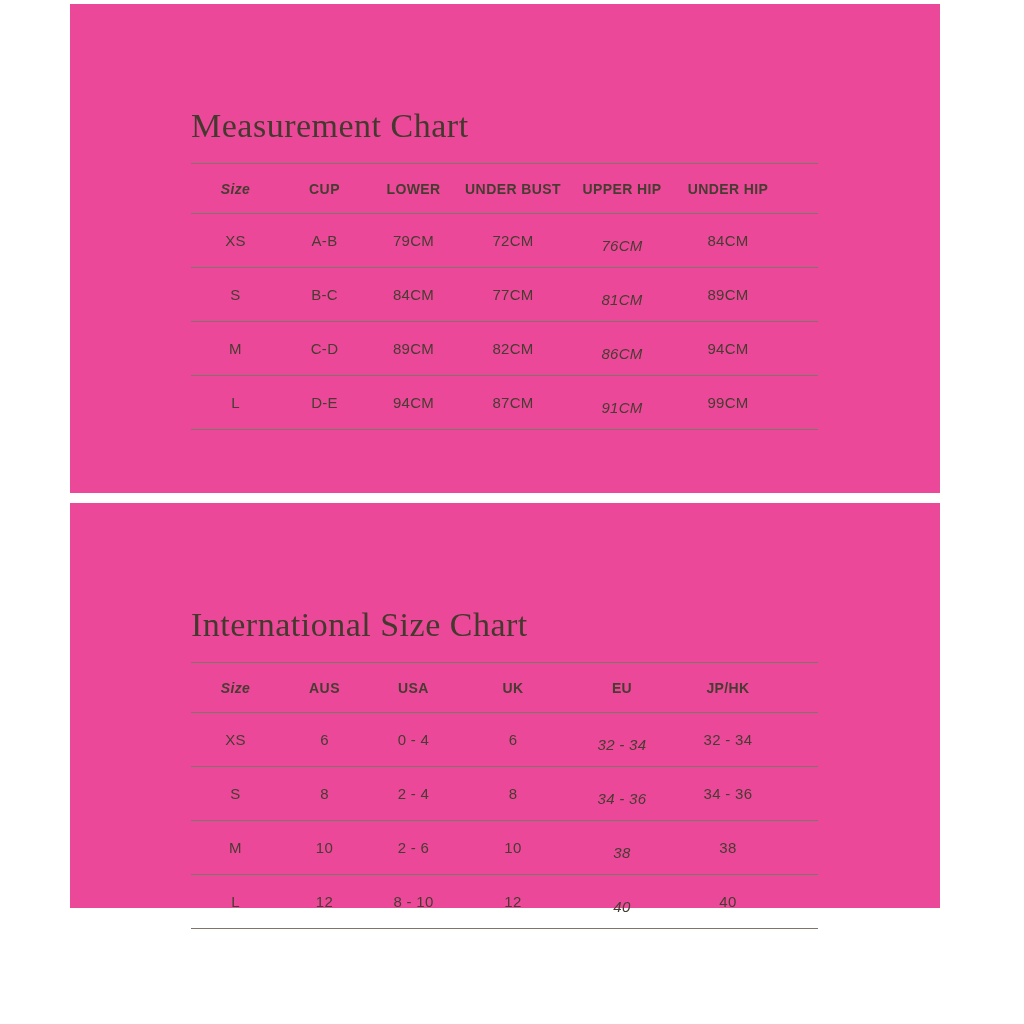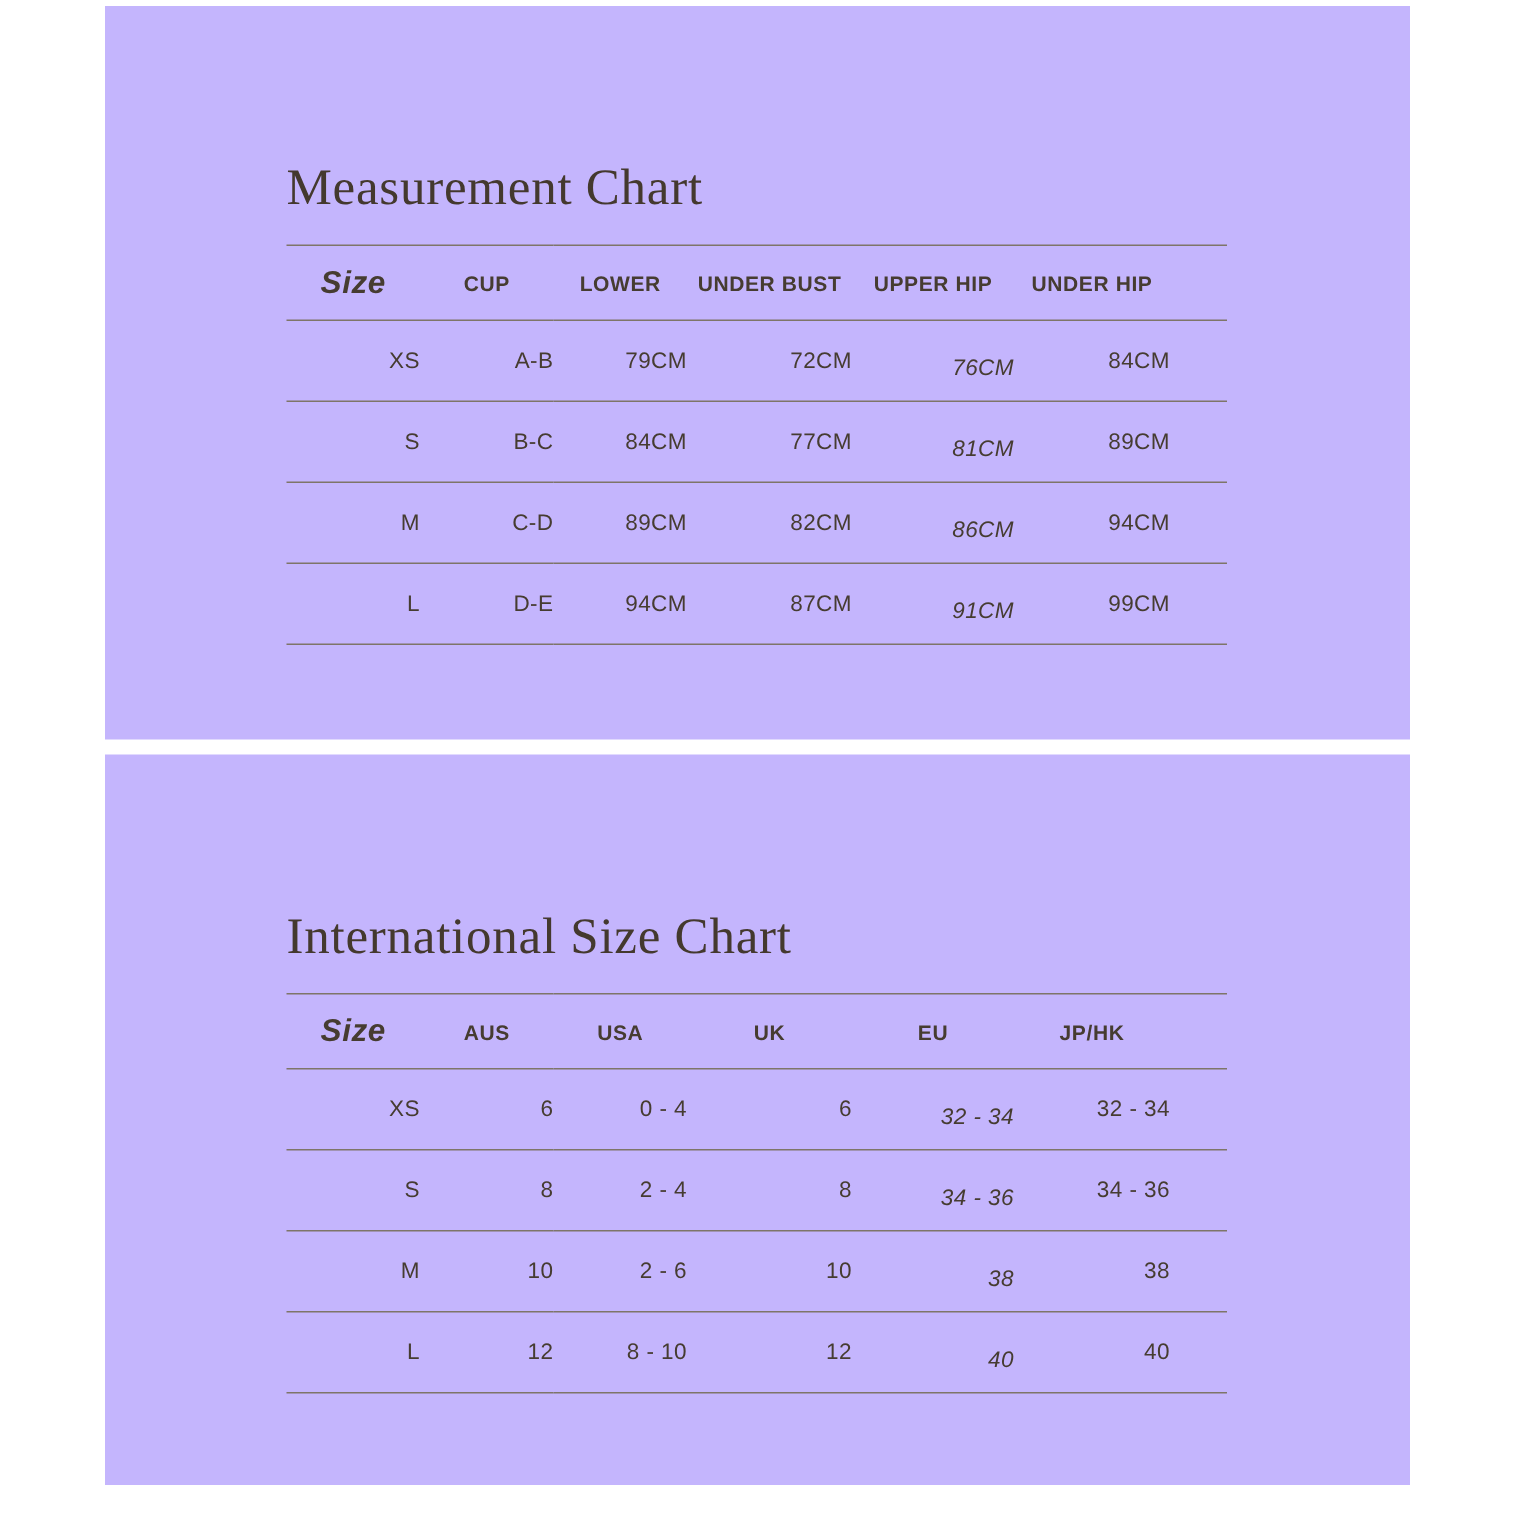--- a/index.html
+++ b/index.html
@@ -12,24 +12,24 @@
     position: relative;
     width: 1024px;
     height: 1024px;
     background: #ffffff;
     overflow: hidden;
   }
   .panel {
     position: absolute;
     left: 70px;
     width: 870px;
-    background: #c4b5fd;
+    background: #ec4899;
   }
   #panel-measurement { top: 4px;   height: 489px; }
-  #panel-international { top: 503px; height: 487px; }
+  #panel-international { top: 503px; height: 405px; }
 
   .chart-title {
     margin: 0;
     padding: 103px 0 0 121px;
     font-family: "Liberation Serif", "DejaVu Serif", serif;
     font-weight: 400;
     font-size: 34px;
     line-height: 38px;
     letter-spacing: 0.5px;
     color: #44392e;
@@ -55,28 +55,28 @@
     border-bottom: 1px solid #7e7568;
     font-size: 14px;
     font-weight: bold;
     letter-spacing: 0.4px;
     text-align: center;
     vertical-align: middle;
     padding: 0;
   }
   table.size-table thead th.size-head {
     font-style: italic;
-    font-size: 21px;
+    font-size: 14px;
   }
   table.size-table tbody td {
     height: 43px;
     border-bottom: 1px solid #7e7568;
     font-size: 15px;
     letter-spacing: 0.3px;
-    text-align: right;
+    text-align: center;
     vertical-align: middle;
     padding: 0;
   }
   
   table.size-table tbody td:nth-child(5) { padding-top: 10px; font-style: italic; }
   
   table.size-table th:nth-child(6),
   table.size-table tbody td:nth-child(6) { padding-right: 38px; }
 </style>
 </head>

